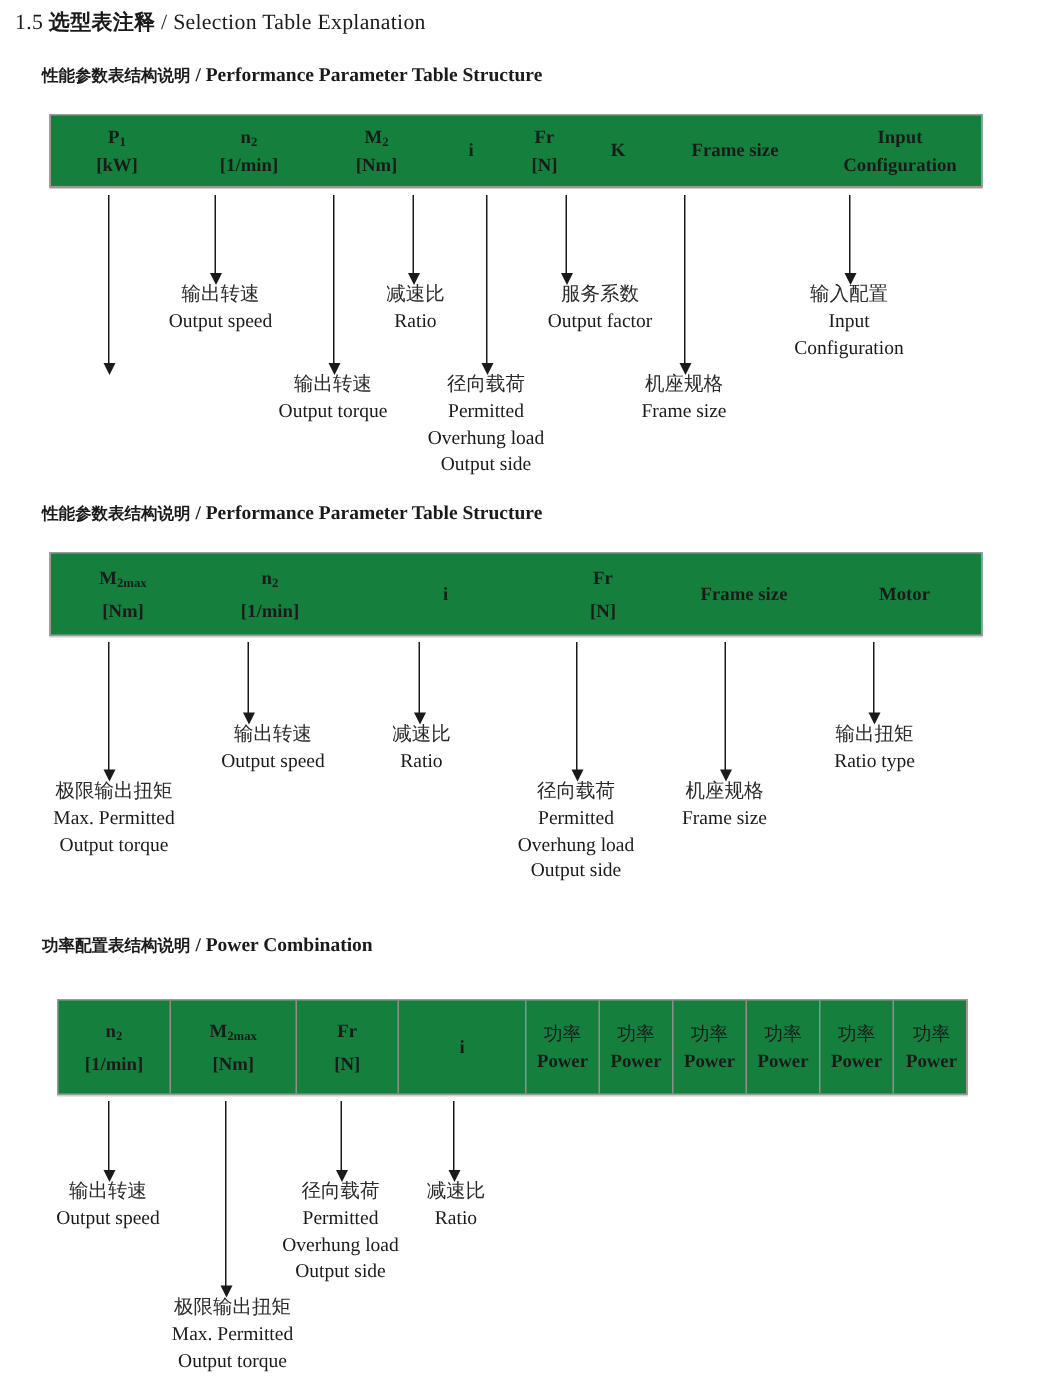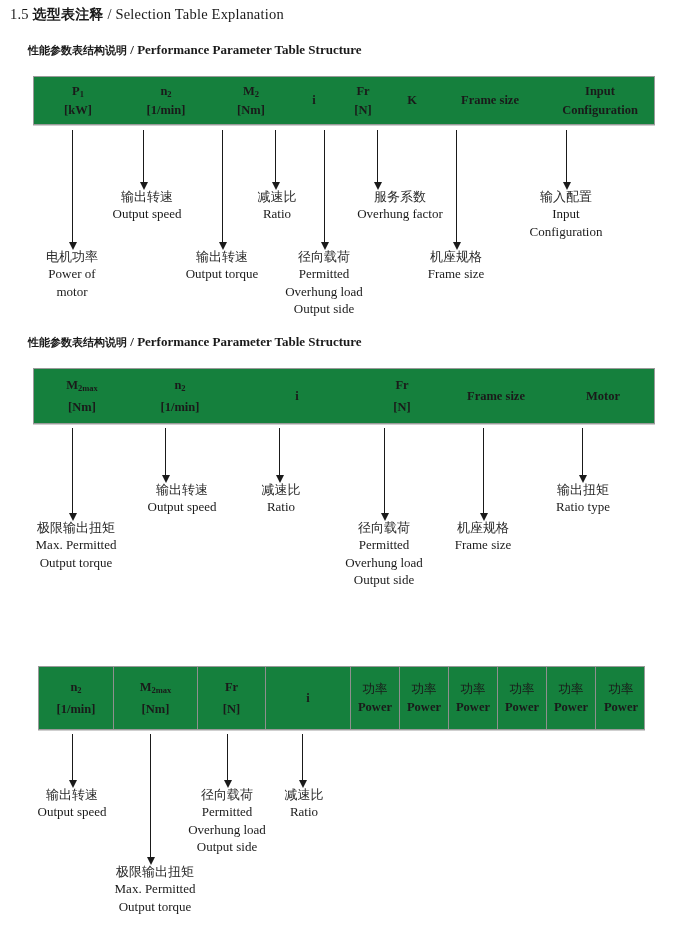--- a/index.html
+++ b/index.html
@@ -97,46 +97,41 @@
 
   <div class="arrow" style="left:72px;top:130px;height:113px;"></div>
   <div class="arrow" style="left:143px;top:130px;height:53px;"></div>
   <div class="arrow" style="left:222px;top:130px;height:113px;"></div>
   <div class="arrow" style="left:275px;top:130px;height:53px;"></div>
   <div class="arrow" style="left:324px;top:130px;height:113px;"></div>
   <div class="arrow" style="left:377px;top:130px;height:53px;"></div>
   <div class="arrow" style="left:456px;top:130px;height:113px;"></div>
   <div class="arrow" style="left:566px;top:130px;height:53px;"></div>
 
-  <div class="anno" style="left:72px;top:248px;">
-    <span class="cn">电机功率</span>
-    <span class="en">Power of</span>
-    <span class="en">motor</span>
-  </div>
   <div class="anno" style="left:147px;top:188px;">
     <span class="cn">输出转速</span>
     <span class="en">Output speed</span>
   </div>
   <div class="anno" style="left:222px;top:248px;">
     <span class="cn">输出转速</span>
     <span class="en">Output torque</span>
   </div>
   <div class="anno" style="left:277px;top:188px;">
     <span class="cn">减速比</span>
     <span class="en">Ratio</span>
   </div>
   <div class="anno" style="left:324px;top:248px;">
     <span class="cn">径向载荷</span>
     <span class="en">Permitted</span>
     <span class="en">Overhung load</span>
     <span class="en">Output side</span>
   </div>
   <div class="anno" style="left:400px;top:188px;">
     <span class="cn">服务系数</span>
-    <span class="en">Overhung factor</span>
+    <span class="en">Output factor</span>
   </div>
   <div class="anno" style="left:456px;top:248px;">
     <span class="cn">机座规格</span>
     <span class="en">Frame size</span>
   </div>
   <div class="anno" style="left:566px;top:188px;">
     <span class="cn">输入配置</span>
     <span class="en">Input</span>
     <span class="en">Configuration</span>
   </div>
@@ -202,20 +197,25 @@
   </div>
   <div class="anno" style="left:483px;top:519px;">
     <span class="cn">机座规格</span>
     <span class="en">Frame size</span>
   </div>
   <div class="anno" style="left:583px;top:481px;">
     <span class="cn">输出扭矩</span>
     <span class="en">Ratio type</span>
   </div>
 
+  <div class="sec-title t-sub" style="left:28px;top:622px;">
+    <span class="cn">功率配置表结构说明</span>
+    <span class="en">/</span>
+    <span class="en">Power Combination</span>
+  </div>
 
   <div class="tbl" style="left:38px;top:666px;width:607px;height:64px;">
     <div class="cell div" style="left:0px;width:75px;">
       <span class="cl">n<sub>2</sub></span>
       <span class="gap"></span>
       <span class="cl">[1/min]</span>
     </div>
     <div class="cell div" style="left:75px;width:84px;">
       <span class="cl">M<sub>2max</sub></span>
       <span class="gap"></span>

